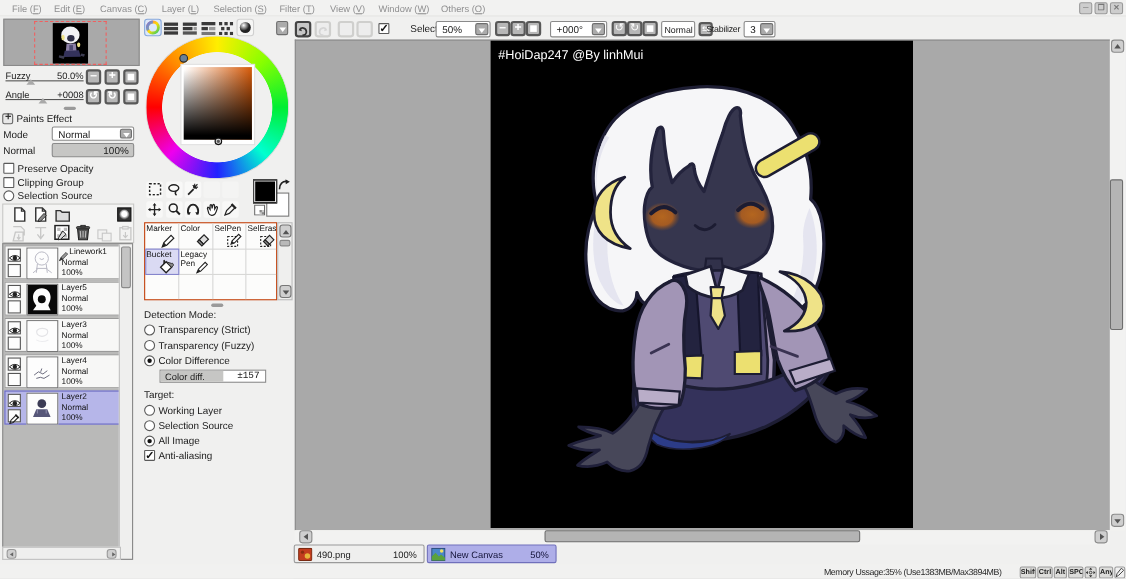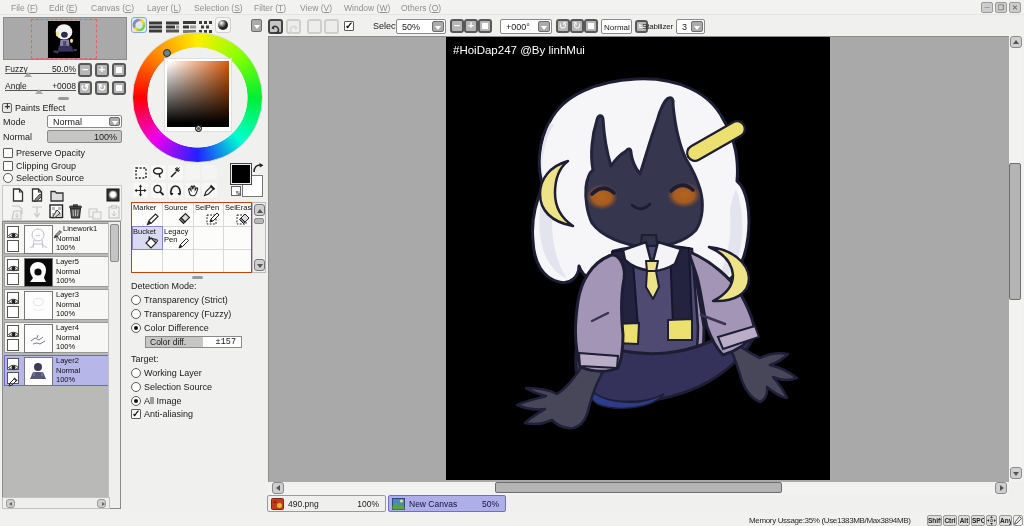--- a/index.html
+++ b/index.html
@@ -421,21 +421,21 @@
    <div class="abs" style="left:30px;top:0;width:1px;height:69px;background:#d8d8d6;"></div>
    <div class="abs" style="left:61px;top:0;width:1px;height:69px;background:#d8d8d6;"></div>
    <div class="abs" style="left:91px;top:0;width:1px;height:69px;background:#d8d8d6;"></div>
    <div class="abs" style="left:0px;top:23px;width:119px;height:1px;background:#d8d8d6;"></div>
    <div class="abs" style="left:0px;top:46px;width:119px;height:1px;background:#d8d8d6;"></div>
    <span class="gtxt" style="left:1px;top:0px;">Marker</span>
         <svg class="abs gic" style="left:14px;top:9px;" width="14" height="14" viewBox="0 0 14 14">
           <path d="M1.5 12.5 L3 8.5 L9.5 2 L12 4.5 L5.5 11 Z" fill="#fff" stroke="#222" stroke-width="1.1"></path>
           <path d="M1.5 12.5 L3 8.5 L5.5 11 Z" fill="#222"></path>
         </svg>
-   <span class="gtxt" style="left:32px;top:0px;">Source</span>
+   <span class="gtxt" style="left:32px;top:0px;">Color</span>
         <svg class="abs gic" style="left:45px;top:9px;" width="14" height="14" viewBox="0 0 14 14">
           <path d="M4 6 L8.5 1.5 L12.5 5.5 L8 10 Z" fill="#ddd" stroke="#222" stroke-width="1.1"></path>
           <path d="M4 6 L8 10 L6.5 11.5 L2.5 7.5 Z" fill="#999" stroke="#222" stroke-width="1.1"></path>
         </svg>
    <span class="gtxt" style="left:63px;top:0px;">SelPen</span>
         <svg class="abs gic" style="left:74px;top:8px;" width="15" height="15" viewBox="0 0 15 15">
           <rect x="1" y="4" width="9" height="9" fill="none" stroke="#222" stroke-width="1" stroke-dasharray="1.8 1.4"></rect>
           <path d="M4 11 L5 8 L11 2 L13 4 L7 10 Z" fill="#fff" stroke="#222" stroke-width="1"></path>
           <path d="M4 11 L5 8 L7 10 Z" fill="#222"></path>
         </svg>

